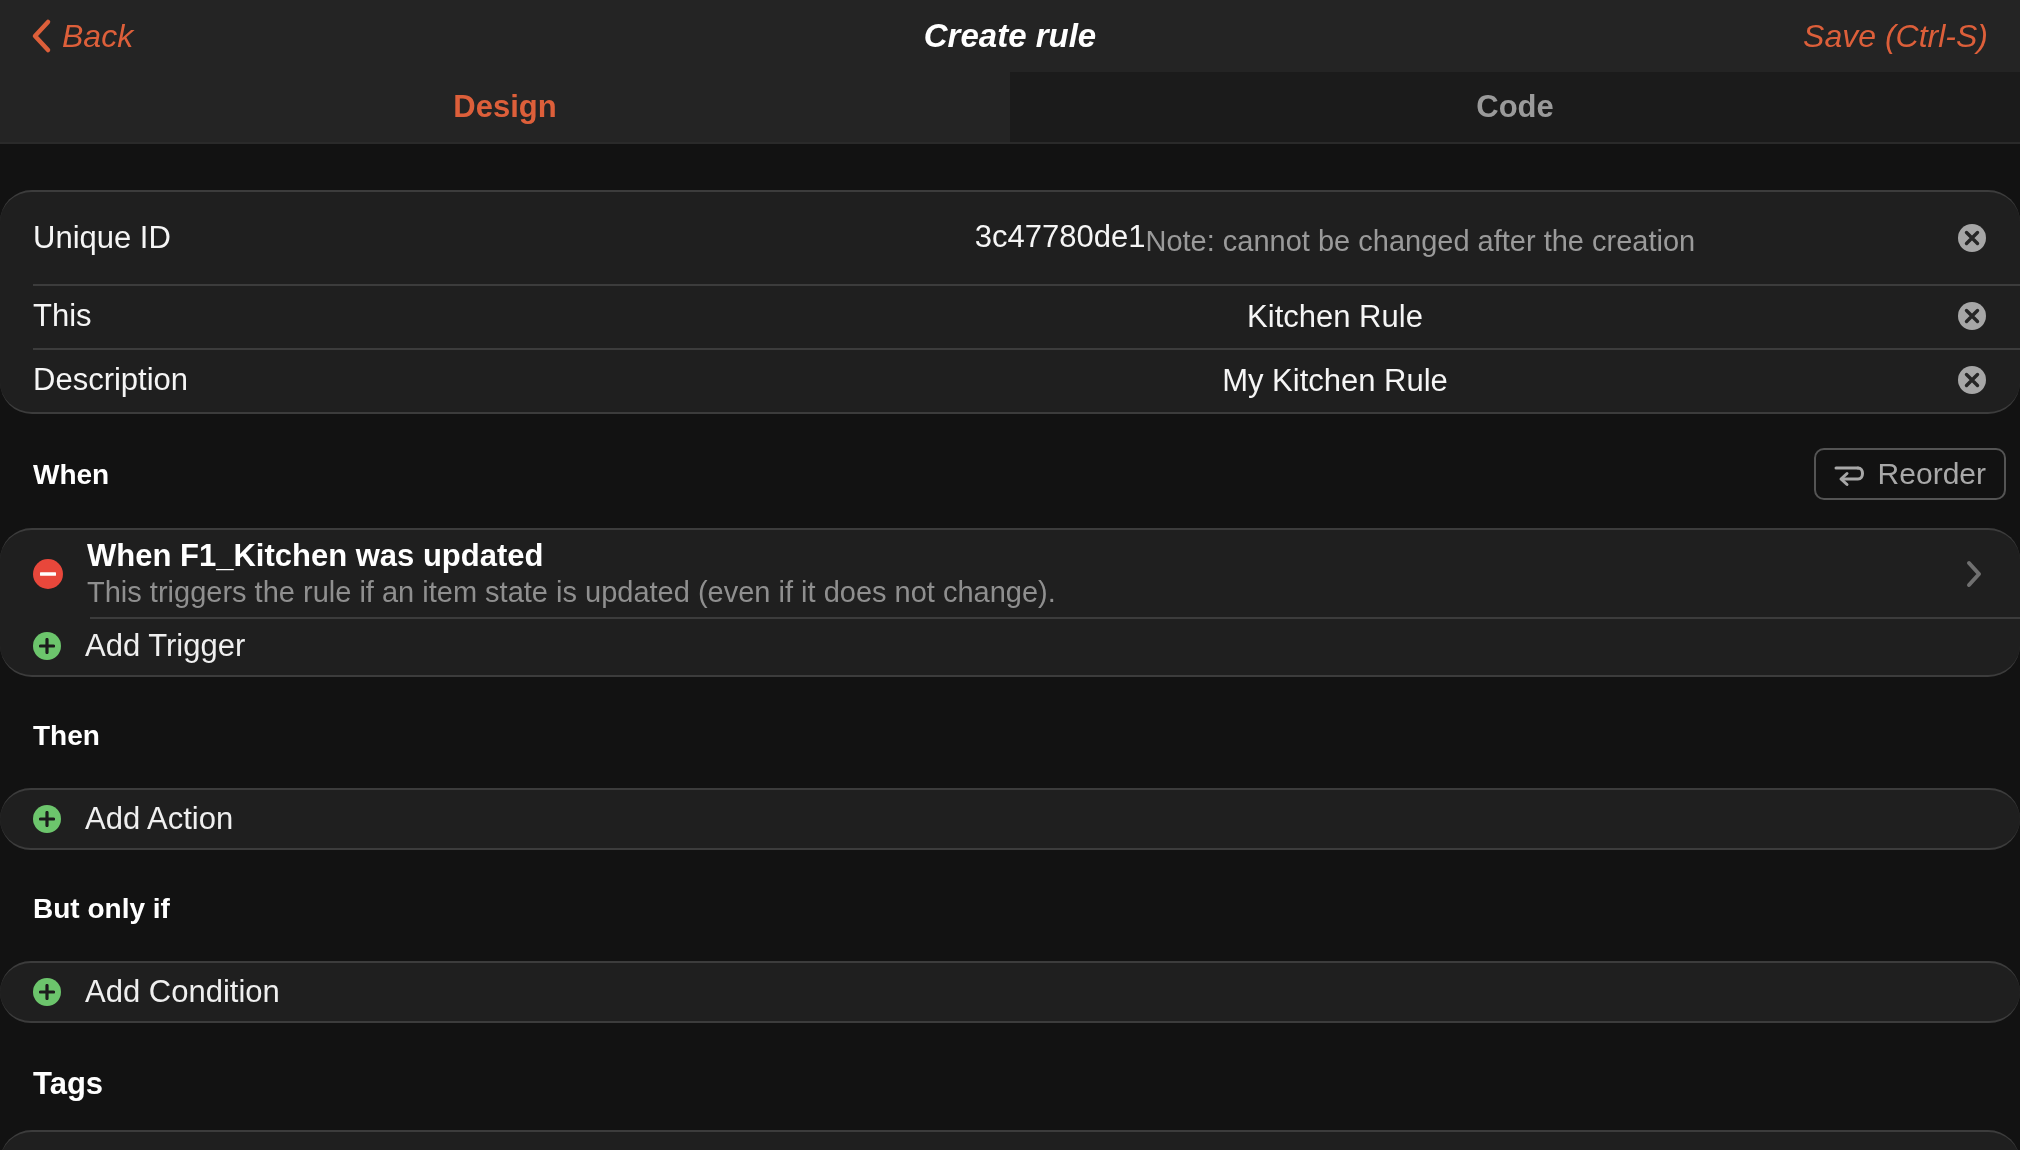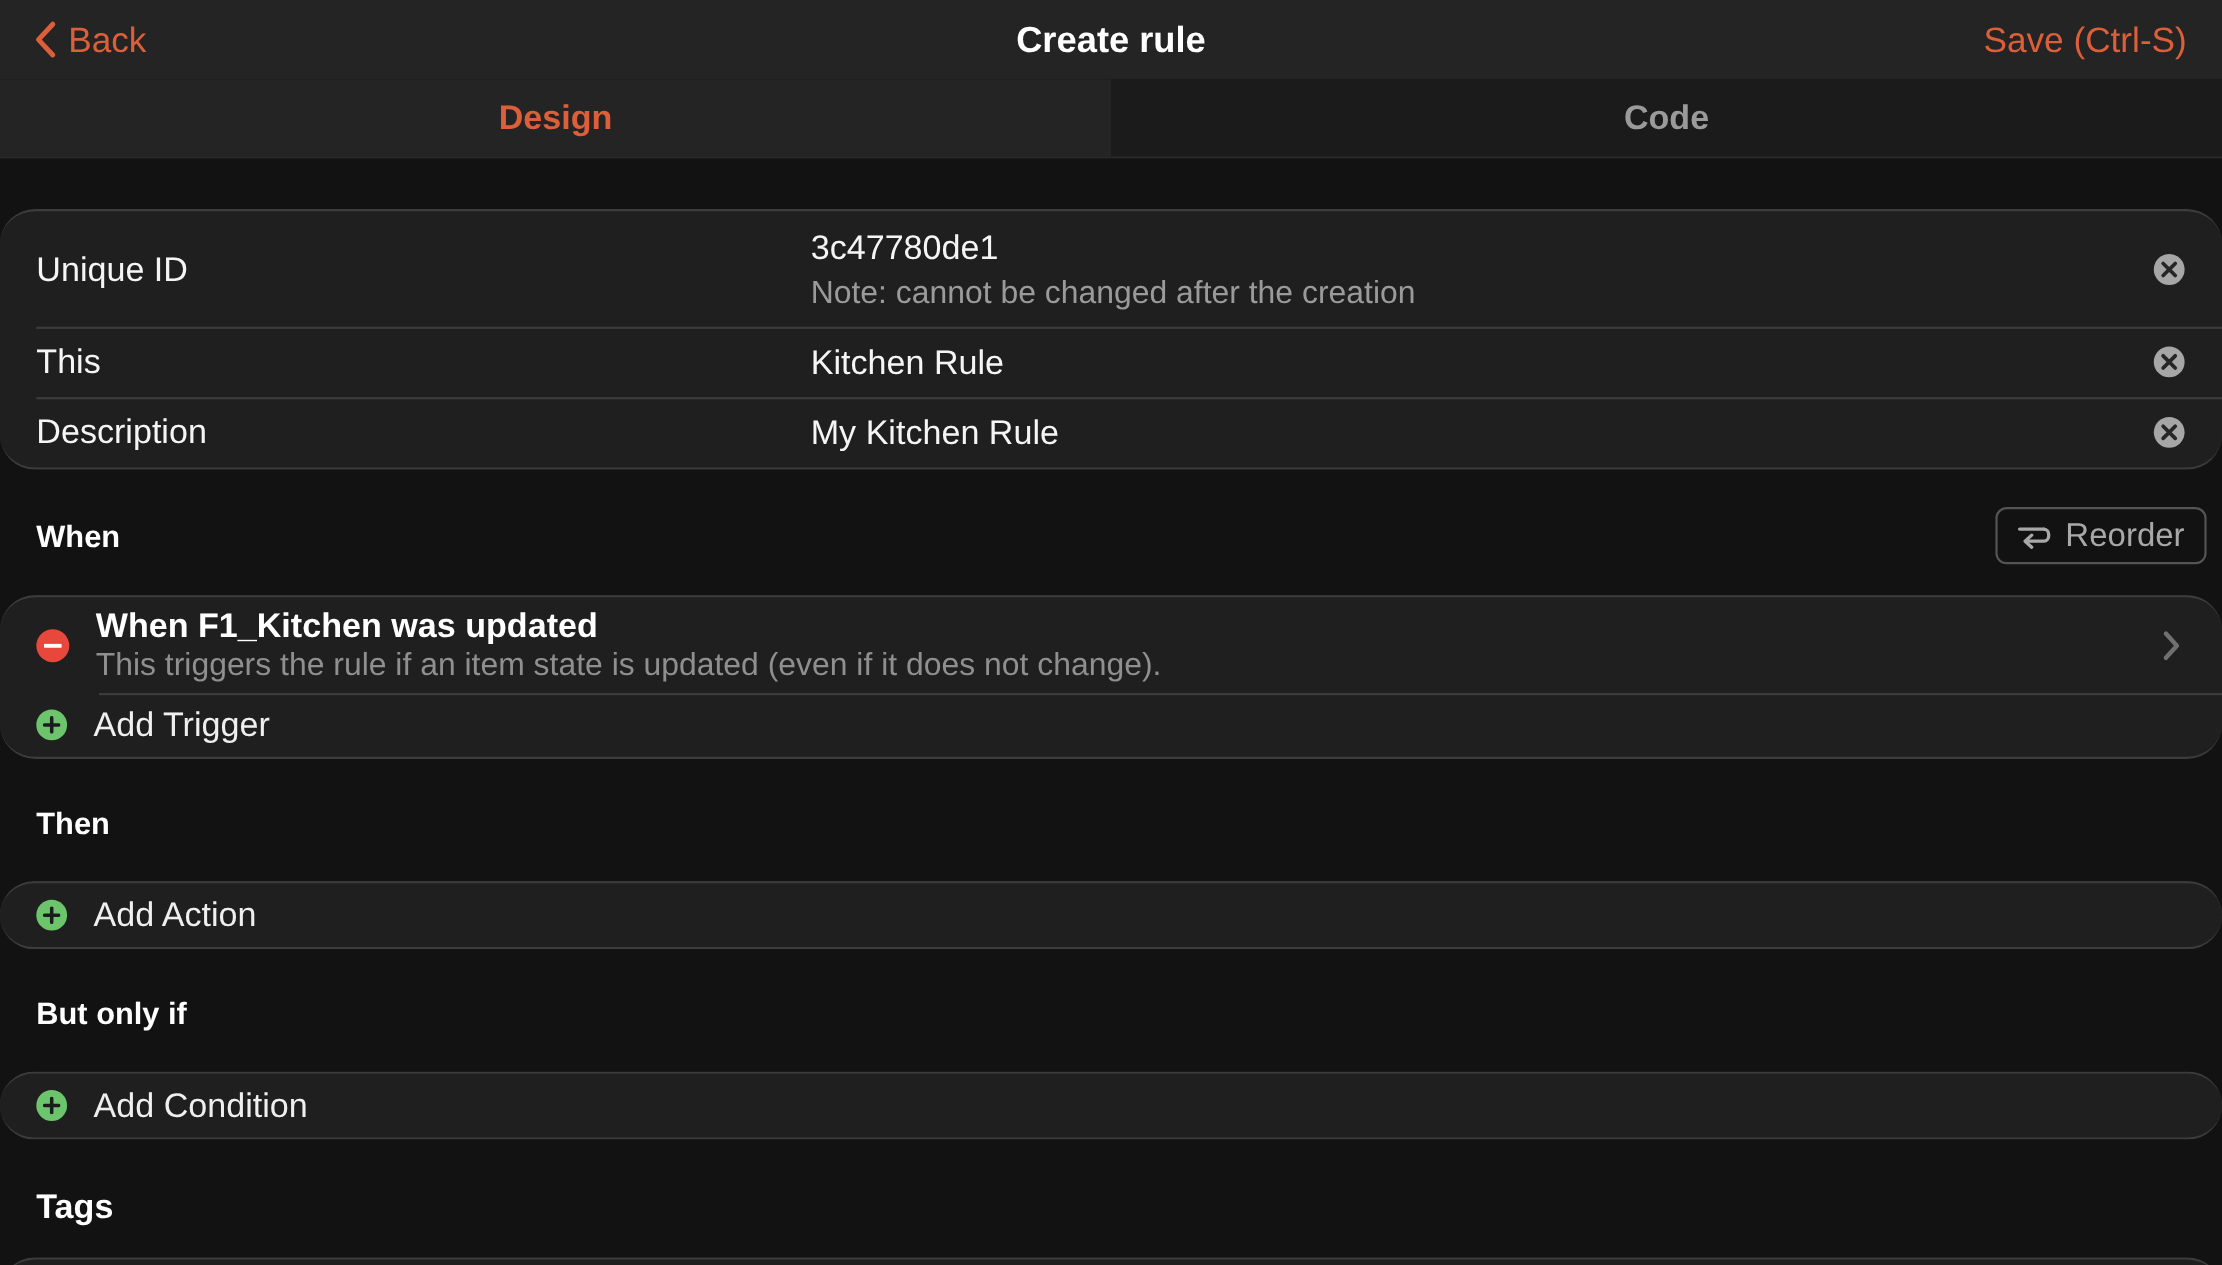--- a/index.html
+++ b/index.html
@@ -10,21 +10,21 @@
     position:relative;
   }
   :root{
     --accent:#dd5f3a; --danger:#e8473b; --success:#6cc56c;
     --row-bg:#1f1f1f; --bar-bg:#242424; --tab-off:#1b1b1b;
     --div:rgba(255,255,255,0.13);
     --text-dim:#9a9a9a; --text-sub:#8f8f8f;
   }
 
   
-  .navbar { height:72px; background:var(--bar-bg); position:relative; }
+  .navbar { height:72px; background:var(--bar-bg); position:relative;font-style:italic; }
   .nav-back {
     position:absolute; left:30px; top:0; height:72px;
     display:flex; align-items:center; gap:10px;
     color:var(--accent); font-size:32px; cursor:pointer;
   }
   .nav-title {
     position:absolute; left:300px; right:300px; top:0; height:72px;
     display:flex; align-items:center; justify-content:center;
     font-size:33px; font-weight:700; color:#fff;
   }
@@ -54,21 +54,21 @@
     background:var(--div);
   }
   .row.divider-text::before {
     content:""; position:absolute; top:0; left:90px; right:0; height:2px;
     background:var(--div);
   }
 
   .field-row { min-height:64px; }
   .field-row.tall { padding-top:14px; padding-bottom:14px; }
   .field-label { width:704px; flex:none; font-size:31px; color:#f5f5f5; }
-  .field-body  { flex:1; display:flex; flex-direction:column; justify-content:center; }
+  .field-body  { flex:1; display:flex; flex-direction:row; justify-content:center; }
   .field-value { font-size:31px; color:#f5f5f5; line-height:37px; }
   .field-note  { font-size:29px; color:var(--text-dim); line-height:33px; margin-top:7px; }
 
   .clear-btn { width:30px; height:30px; flex:none; margin-left:24px; cursor:pointer; }
 
   
   .section-head {
     display:flex; align-items:center; justify-content:space-between;
     padding:34px 33px 28px 33px;
   }

